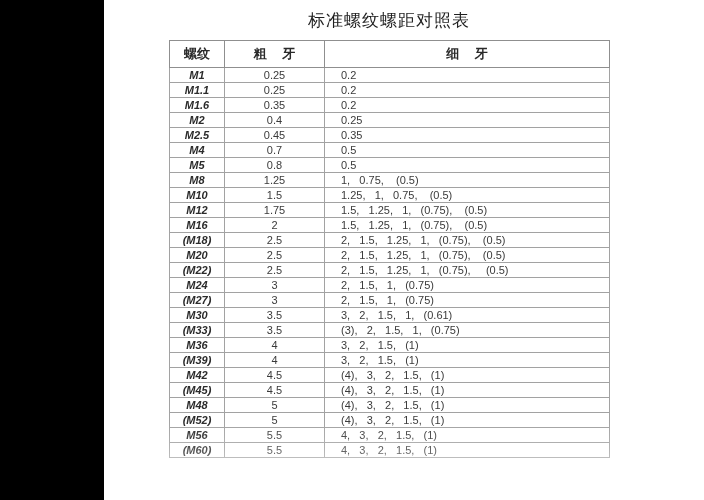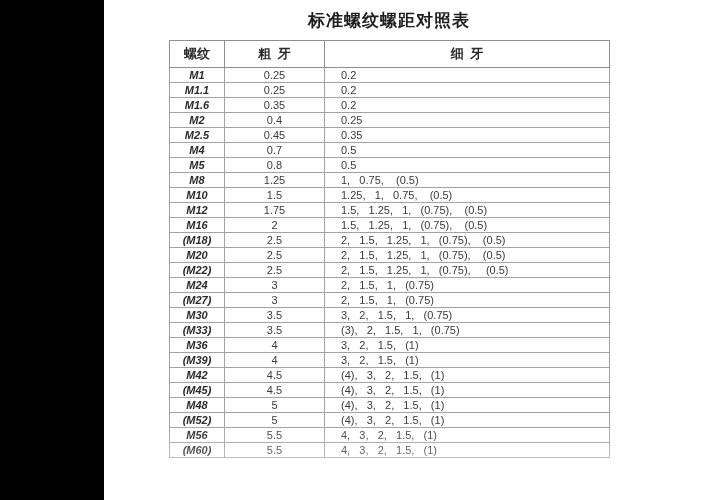--- a/index.html
+++ b/index.html
@@ -24,42 +24,42 @@
     background: #000000;
   }
   .doc-title {
     position: absolute;
     left: 169px;
     top: 9px;
     width: 440px;
     text-align: center;
     font-family: "DejaVu Serif", "Liberation Serif", serif;
     font-size: 17px;
-    font-weight: bold;
+    font-weight: normal;
     color: #1f1f1f;
     letter-spacing: 1px;
     white-space: pre;
   }
   table.pitch-table {
     position: absolute;
     left: 169px;
     top: 40px;
     width: 440px;
     border-collapse: collapse;
     table-layout: fixed;
     background: #ffffff;
     border: 1px solid #7d7d7d;
   }
   .pitch-table col.c1 { width: 55px; }
   .pitch-table col.c2 { width: 100px; }
   .pitch-table col.c3 { width: 285px; }
   .pitch-table th {
     border: 1px solid #8f8f8f;
     height: 26px;
-    font-family: Liberation Serif, serif;
+    font-family: Liberation Mono, monospace;
     font-size: 13px;
     font-weight: bold;
     color: #2a2a2a;
     text-align: center;
     white-space: pre;
     padding: 0;
   }
   .pitch-table td {
     border: 1px solid #a2a2a2;
     height: 14px;
@@ -197,21 +197,21 @@
           <td>2,   1.5,   1,   (0.75)</td>
         </tr>
         <tr>
           <td>(M27)</td>
           <td>3</td>
           <td>2,   1.5,   1,   (0.75)</td>
         </tr>
         <tr>
           <td>M30</td>
           <td>3.5</td>
-          <td>3,   2,   1.5,   1,   (0.75)</td>
+          <td>3,   2,   1.5,   1,   (0.61)</td>
         </tr>
         <tr>
           <td>(M33)</td>
           <td>3.5</td>
           <td>(3),   2,   1.5,   1,   (0.75)</td>
         </tr>
         <tr>
           <td>M36</td>
           <td>4</td>
           <td>3,   2,   1.5,   (1)</td>

